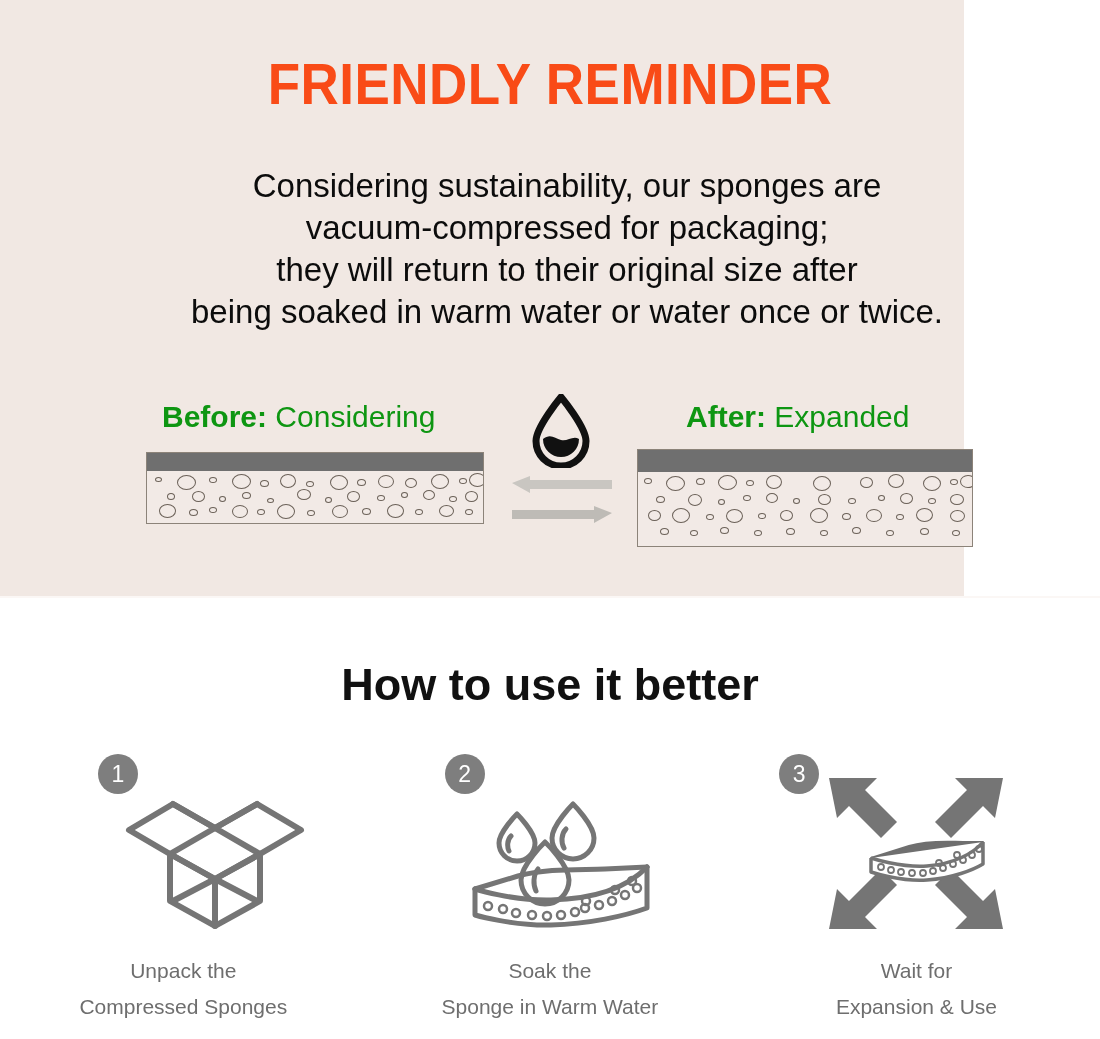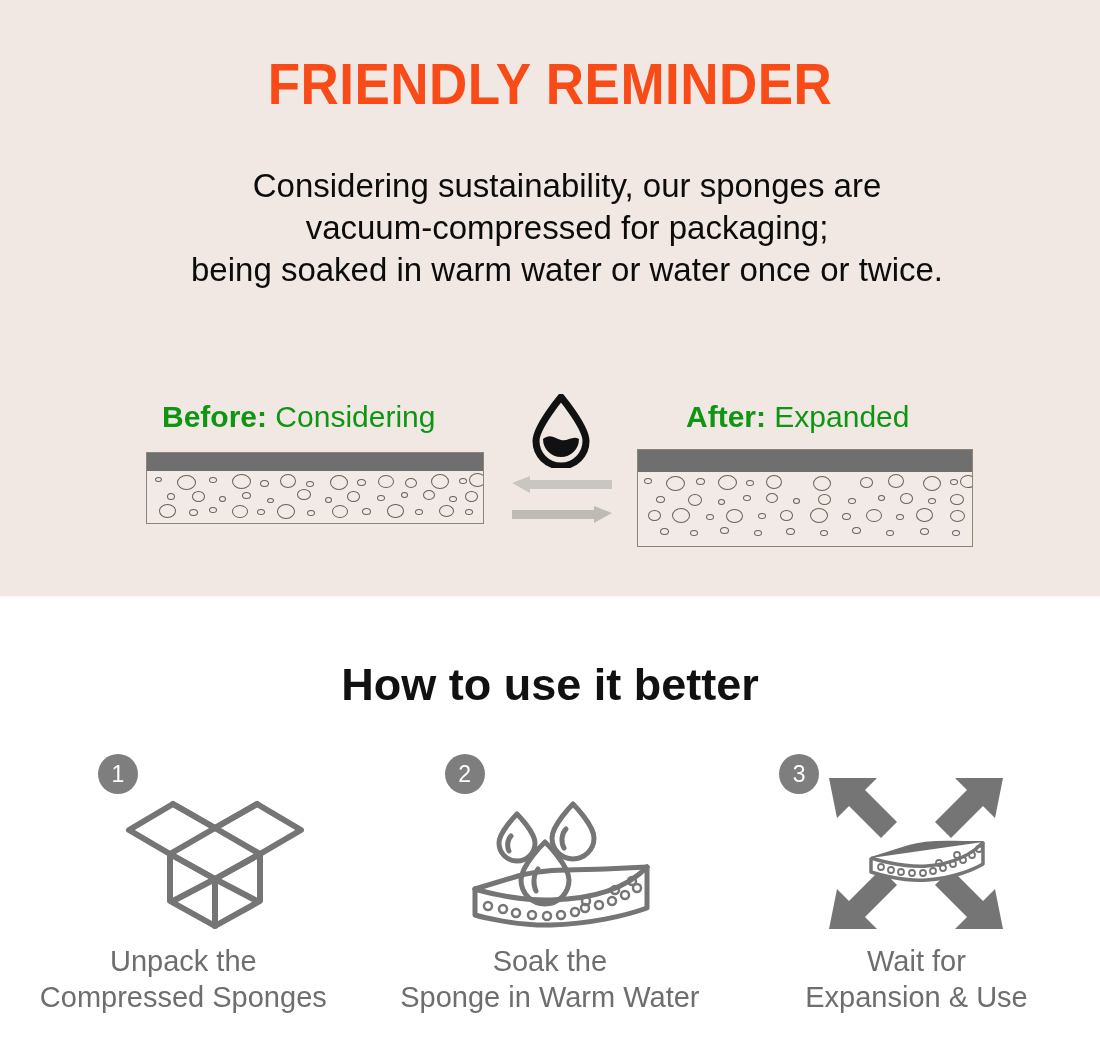--- a/index.html
+++ b/index.html
@@ -13,21 +13,21 @@
     font-family: "Liberation Sans", sans-serif;
     overflow: hidden;
     position: relative;
   }
 
   
   #top-panel {
     position: absolute;
     left: 0;
     top: 0;
-    width: 1100px;
+    width: 964px;
     height: 596px;
     background: #F1E8E3;
   }
 
   #headline {
     position: absolute;
     left: 0;
     top: 56px;
     width: 1100px;
     text-align: center;
@@ -191,25 +191,25 @@
     top: 22px;
     width: 100%;
     height: 170px;
     display: flex;
     align-items: center;
     justify-content: center;
   }
   .step-caption {
     position: absolute;
     left: 0;
-    top: 197px;
+    top: 207px;
     width: 100%;
     text-align: center;
     font-family: "Liberation Sans Narrow", "Liberation Sans", sans-serif;
-    font-size: 29px;
+    font-size: 21px;
     color: #6E6E6E;
     line-height: 36px;
   }
   .step-caption .cline { display: block; white-space: nowrap; }
 
   #step-1 .step-badge { left: 98px; }
   #step-2 .step-badge { left: 78px; }
   #step-3 .step-badge { left: 46px; }
 
   #step-1 .step-art { padding-left: 32px; }
@@ -219,20 +219,21 @@
 </head>
 <body>
 
 <div id="top-panel">
 
   <div id="headline">FRIENDLY REMINDER</div>
 
   <div id="intro-paragraph">
     <span class="pline">Considering sustainability, our sponges are</span>
     <span class="pline">vacuum-compressed for packaging;</span>
+    <span class="pline">they will return to their original size after</span>
     <span class="pline">being soaked in warm water or water once or twice.</span>
   </div>
 
   <div id="comparison">
 
     <div class="ba-label" id="before-label">
       <span class="strong">Before:</span>
       <span class="light">Considering</span>
     </div>
 

